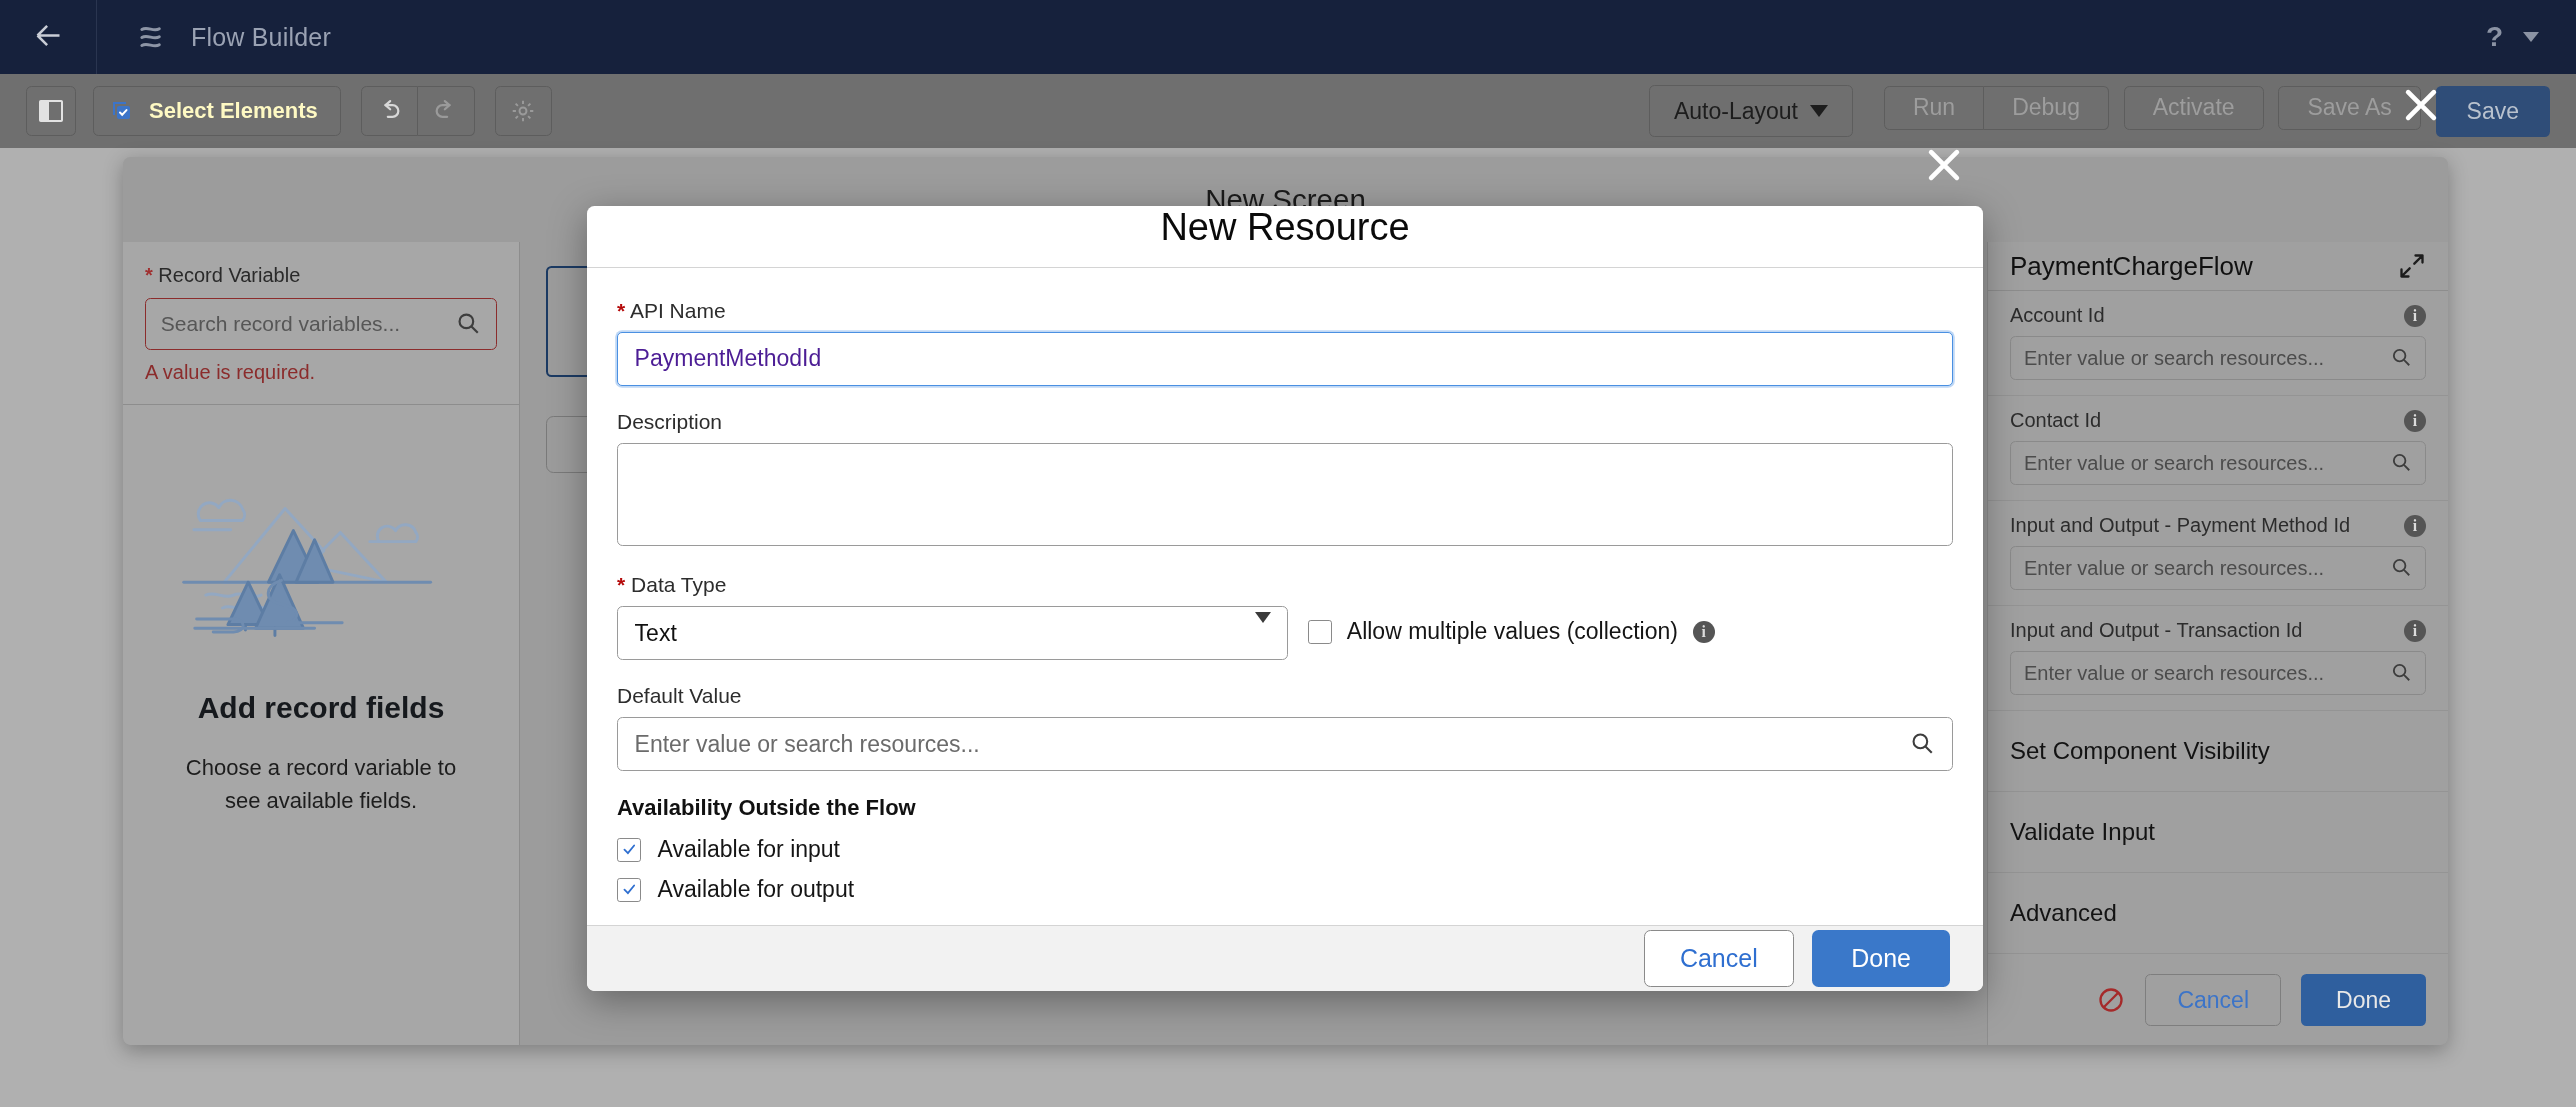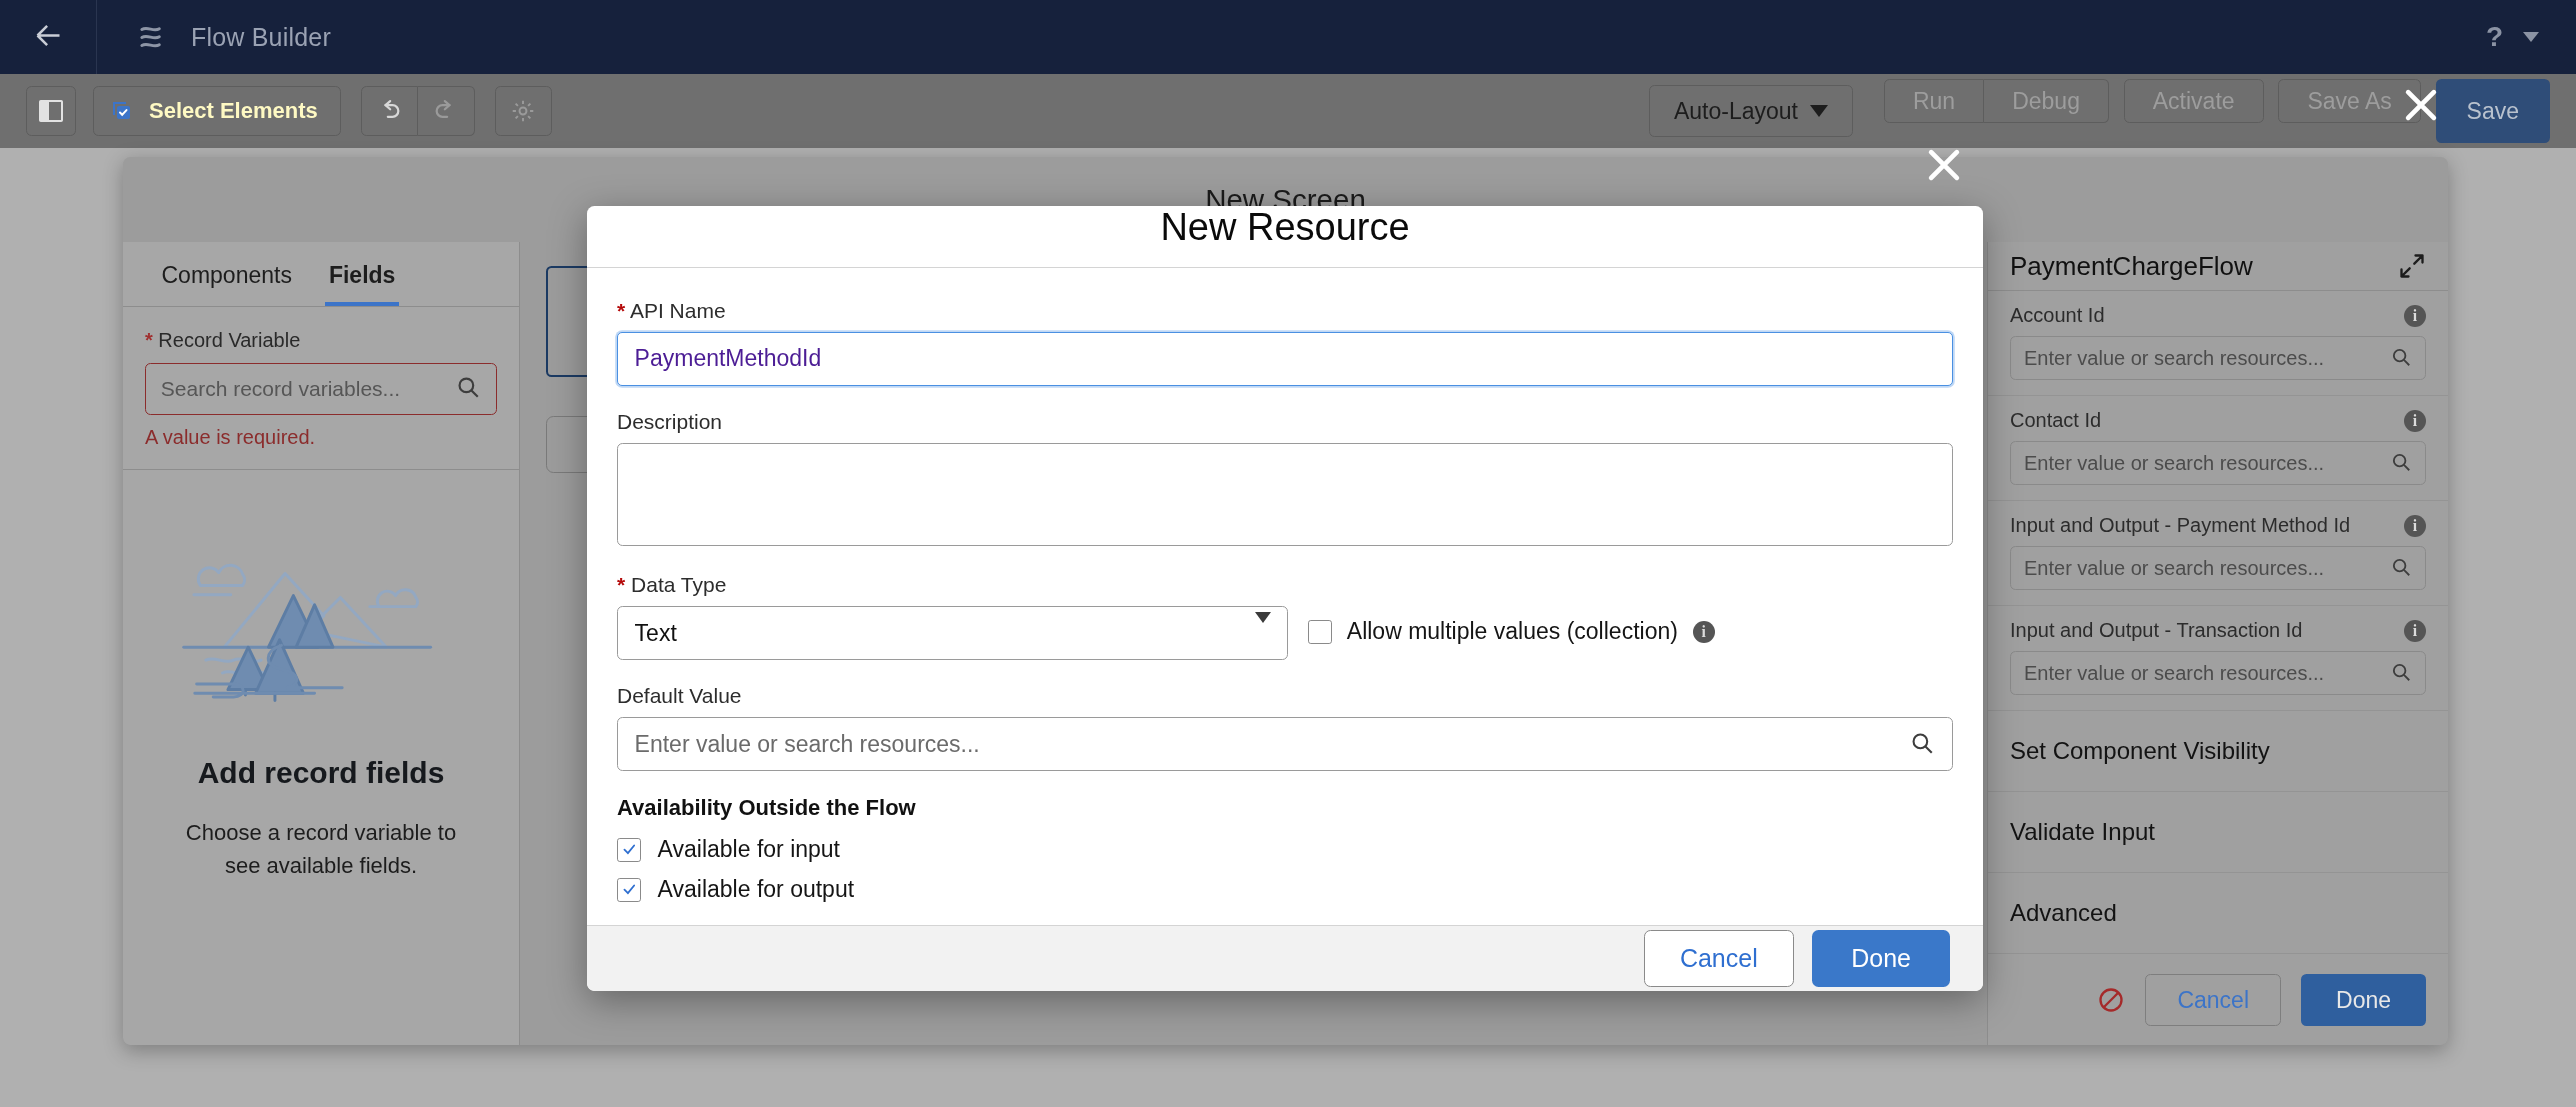--- a/index.html
+++ b/index.html
@@ -60,21 +60,21 @@
   .autolayout .caret { width:0;height:0;border-left:9.2px solid transparent;border-right:9.2px solid transparent;border-top:12px solid #1d1d1d;}
   .act-group { display: flex; margin-left: 31px; }
   .act-btn {
     border: 0.9px solid #5d5d5d; height: 44px; padding: 0 28px; display: flex; align-items: center;
     color: #9d9d9d; font-size: 23px; background: transparent; border-radius: 0;
   }
   .act-btn.first { border-radius: 5.5px 0 0 5.5px; }
   .act-btn.last { border-radius: 0 5.5px 5.5px 0; border-left: none; }
   .act-btn.solo { border-radius: 5.5px; margin-left: 14.8px; }
   .save-btn {
-    height: 64px; padding: 0 31px; display: flex; align-items: center;
+    height: 51px; padding: 0 31px; display: flex; align-items: center;
     background: #2f4d78; color: #b9c2ce; font-size: 23px; border: none; border-radius: 5.5px;
     margin-left: 14.8px;
   }
 
   
   .screen-panel {
     position: absolute; left: 123px; top: 157px; width: 2325px; height: 888px;
     background: #9c9c9c; border-radius: 7.4px;
     box-shadow: 0 5.5px 20px rgba(0,0,0,.28);
     overflow: hidden;
@@ -295,24 +295,20 @@
 </div>
 
 <div class="screen-panel">
   <div class="screen-header">
     <span>New Screen</span>
   </div>
 
   <div class="screen-body">
 
     <div class="left-col">
-      <div class="tabs">
-        <div class="tab">Components</div>
-        <div class="tab active">Fields</div>
-      </div>
       <div class="rv-block">
         <div class="rv-label">
           <span class="req-star">*</span>
           <span>Record Variable</span>
         </div>
         <div class="rv-input">
           <span class="ph">Search record variables...</span>
           <span>
             <svg width="26" height="26" viewBox="0 0 24 24" fill="none" stroke="#3d3d3d" stroke-width="2">
               <circle cx="10.5" cy="10.5" r="6.3"></circle>

